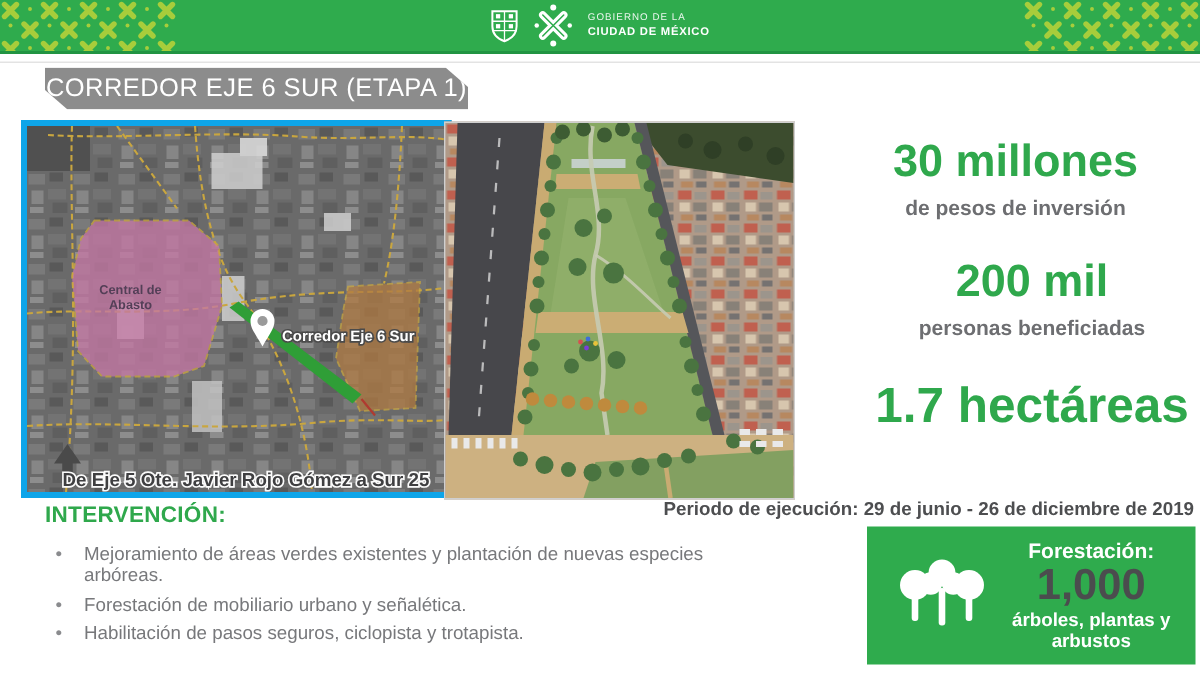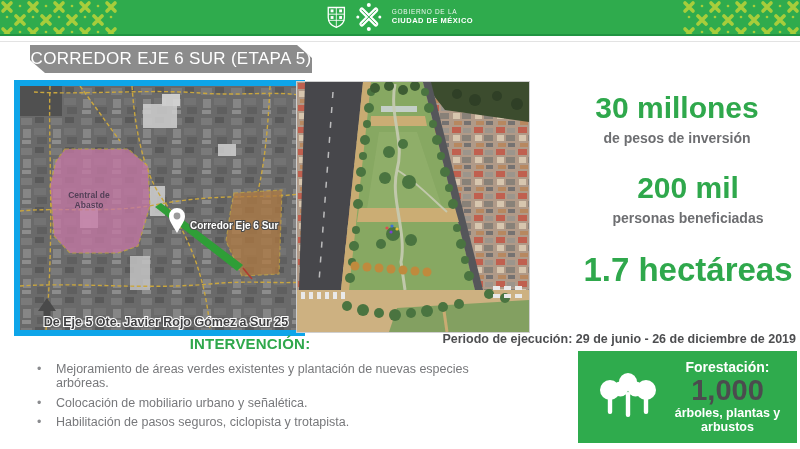--- a/index.html
+++ b/index.html
@@ -20,39 +20,39 @@
   .rule{position:absolute;left:0;top:41px;width:800px;height:1px;background:#e3e3e3;}
 
   
   .banner{position:absolute;left:30px;top:45px;width:282px;height:28px;
           background:#8c8c8c;color:#fff;display:flex;align-items:center;justify-content:center;
           font-size:17px;letter-spacing:.3px;
           clip-path:polygon(0 0, calc(100% - 15px) 0, 100% 13px, 100% 100%, 15px 100%, 0 calc(100% - 13px));}
 
   
   .map-img{position:absolute;left:14px;top:80px;width:279px;height:244px;
-           border:6px solid #0ea5e9;background:#6a6a6a;}
+           border:4px solid #0ea5e9;background:#6a6a6a;}
   .render-img{position:absolute;left:296px;top:81px;width:232px;height:250px;
               border:1px solid #cfcfcf;background:#b09a88;}
   .map-img svg,.render-img svg{display:block;width:100%;height:100%;}
 
   
   .stats{position:absolute;left:544px;top:93px;width:266px;text-align:center;}
   .stat-value{color:#2fa84c;font-weight:bold;font-size:30px;line-height:1;}
   .stat-label{color:#6d6e71;font-weight:bold;font-size:14px;margin-top:7px;}
   .stat+.stat{margin-top:27px;padding-left:22px;}
   .stat-big{font-size:33px;}
 
   
   .periodo{position:absolute;top:332px;right:4px;font-size:12.5px;font-weight:bold;
            color:#4d4e50;white-space:nowrap;margin-left:30px;}
 
   
   .intervencion{position:absolute;left:30px;top:335px;width:440px;}
-  .intervencion h2{margin:0 0 10px 0;color:#2fa84c;font-size:15px;letter-spacing:.2px;text-align:center;}
+  .intervencion h2{margin:0 0 10px 0;color:#2fa84c;font-size:15px;letter-spacing:.2px;}
   .intervencion ul{margin:0;padding:0;list-style:none;}
   .intervencion li{position:relative;color:#77787b;font-size:12.5px;line-height:1.15;
                    padding-left:26px;margin-bottom:5px;}
   .intervencion li::before{content:"\2022";position:absolute;left:7px;color:#8a8b8e;}
 
   
   .forestacion{position:absolute;left:578px;top:351px;width:219px;height:92px;
                background:#2fab4d;display:flex;align-items:center;box-sizing:border-box;
                padding:4px 6px 4px 14px;}
   .f-icon{width:72px;display:flex;justify-content:center;flex-shrink:0;}
@@ -113,21 +113,21 @@
       </svg>
       <div class="gov-text">
         <div class="gov-line1">GOBIERNO DE LA</div>
         <div class="gov-line2">CIUDAD DE MÉXICO</div>
       </div>
     </div>
   </div>
 
   <div class="rule"></div>
 
-  <div class="banner">CORREDOR EJE 6 SUR (ETAPA 5)</div>
+  <div class="banner">CORREDOR EJE 6 SUR (ETAPA 1)</div>
 
   <div class="map-img">
     <svg viewBox="0 0 279 244" preserveAspectRatio="none">
       <defs>
         <pattern id="citytex" width="30" height="30" patternUnits="userSpaceOnUse">
           <rect x="1" y="2" width="11" height="7" fill="#7d7d7d"></rect>
           <rect x="15" y="1" width="9" height="6" fill="#565656"></rect>
           <rect x="3" y="13" width="8" height="9" fill="#8b8b8b"></rect>
           <rect x="14" y="12" width="12" height="7" fill="#747474"></rect>
           <rect x="17" y="21" width="10" height="7" fill="#5d5d5d"></rect>
@@ -299,21 +299,21 @@
       <div class="stat-value stat-big">1.7 hectáreas</div>
     </div>
   </div>
 
   <div class="periodo">Periodo de ejecución: 29 de junio - 26 de diciembre de 2019</div>
 
   <div class="intervencion">
     <h2>INTERVENCIÓN:</h2>
     <ul>
       <li>Mejoramiento de áreas verdes existentes y plantación de nuevas especies arbóreas.</li>
-      <li>Colocación de mobiliario urbano y señalética.</li>
+      <li>Forestación de mobiliario urbano y señalética.</li>
       <li>Habilitación de pasos seguros, ciclopista y trotapista.</li>
     </ul>
   </div>
 
   <div class="forestacion">
     <div class="f-icon">
       <svg width="62" height="54" viewBox="0 0 62 54" fill="#fff">
         <circle cx="13" cy="20" r="10"></circle>
         <rect x="10.8" y="27" width="4.4" height="17" rx="2"></rect>
         <circle cx="31" cy="12" r="9"></circle>

